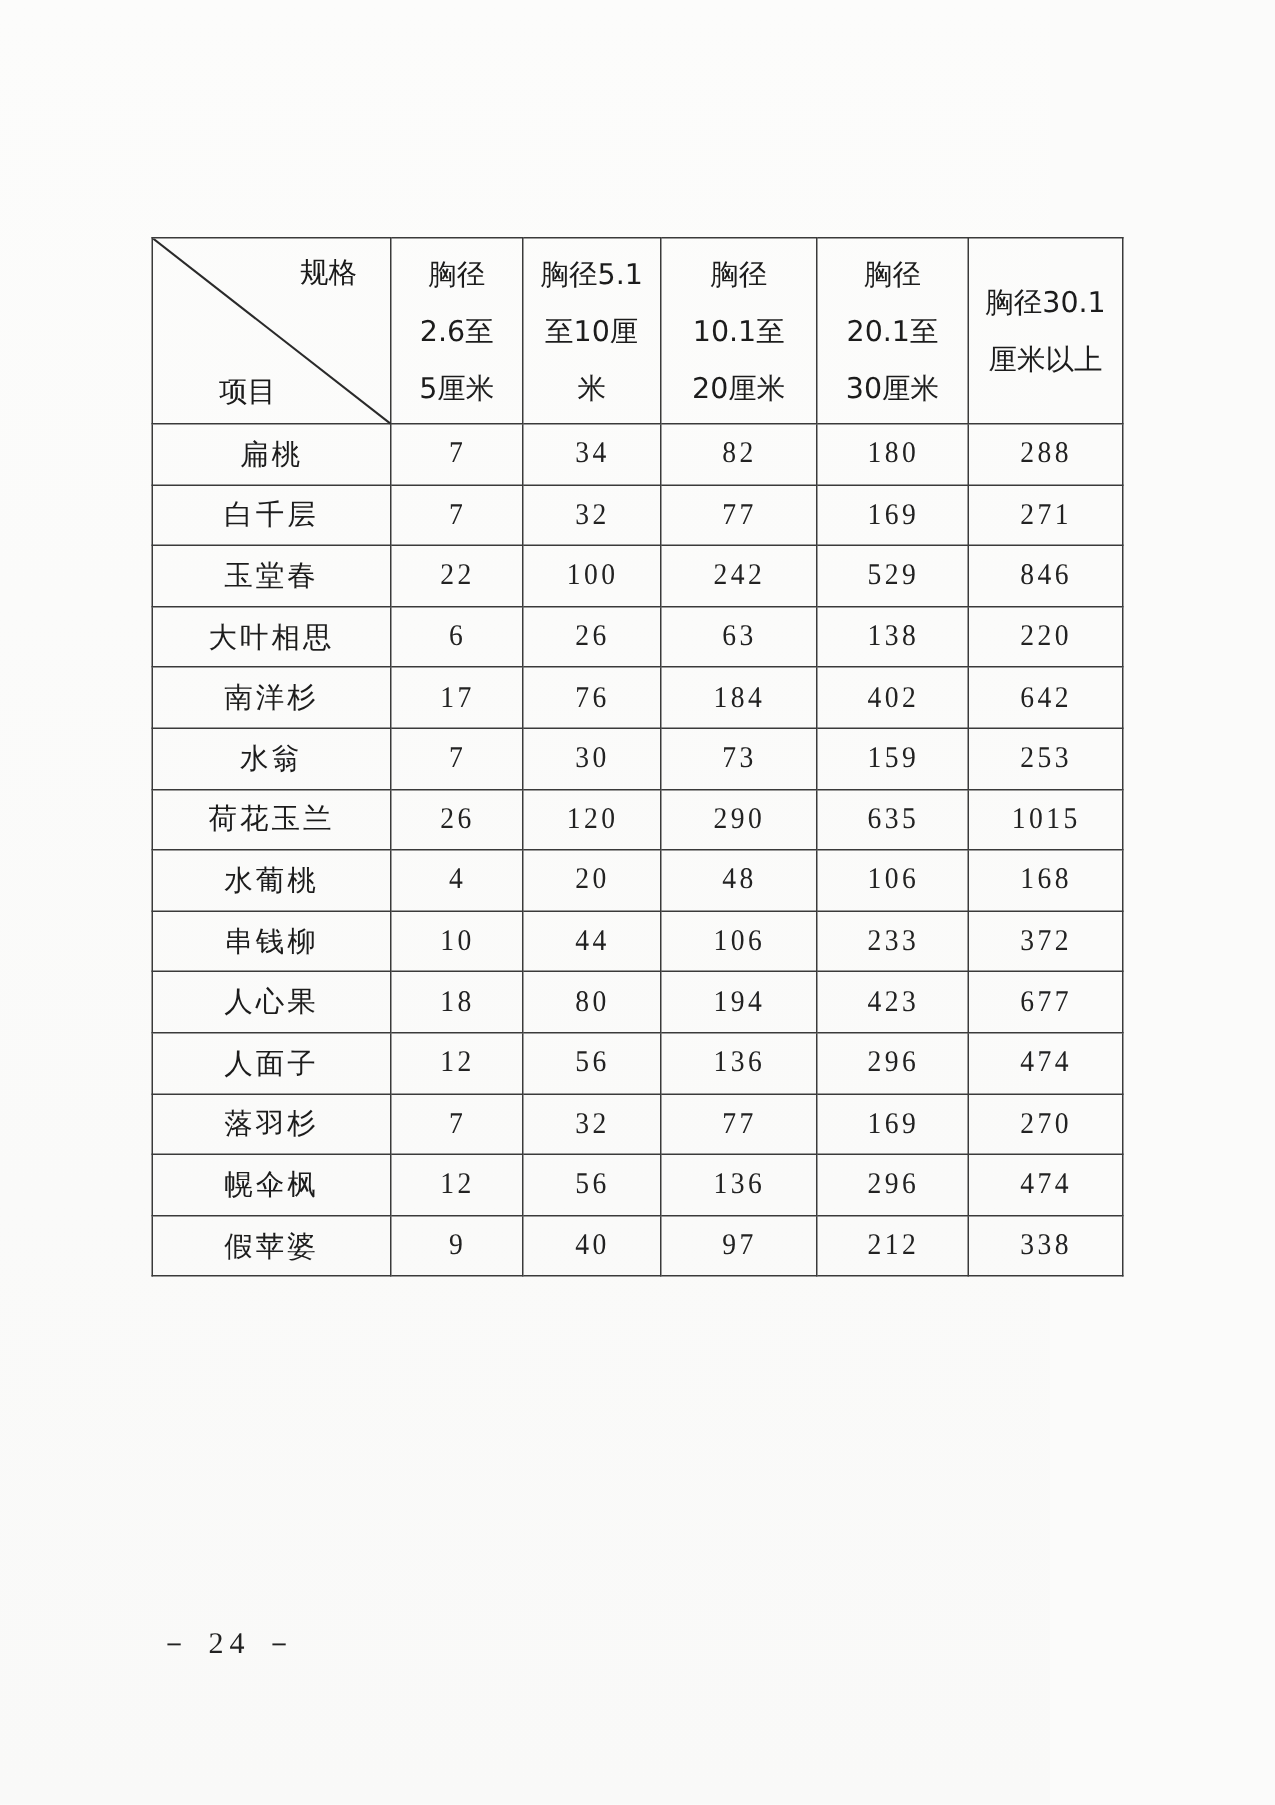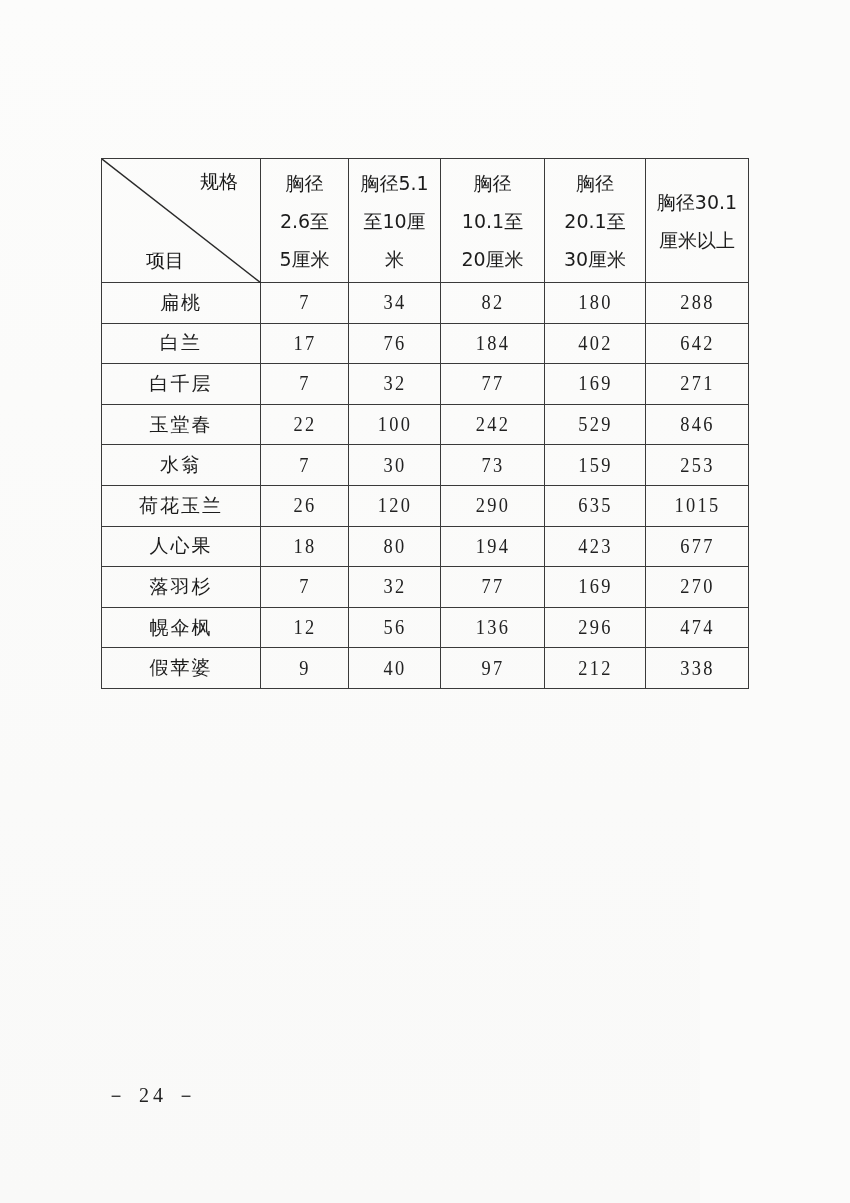--- a/index.html
+++ b/index.html
@@ -127,68 +127,100 @@
     <tbody id="tbody">
     <tr class="row">
           <td class="name">扁桃</td>
           <td class="num">7</td>
           <td class="num">34</td>
           <td class="num">82</td>
           <td class="num">180</td>
           <td class="num">288</td>
         </tr>
         <tr class="row">
-          <td class="name">白兰</td>
-          <td class="num">17</td>
-          <td class="num">76</td>
-          <td class="num">184</td>
-          <td class="num">402</td>
-          <td class="num">642</td>
-        </tr>
-        <tr class="row">
           <td class="name">白千层</td>
           <td class="num">7</td>
           <td class="num">32</td>
           <td class="num">77</td>
           <td class="num">169</td>
           <td class="num">271</td>
         </tr>
         <tr class="row">
           <td class="name">玉堂春</td>
           <td class="num">22</td>
           <td class="num">100</td>
           <td class="num">242</td>
           <td class="num">529</td>
           <td class="num">846</td>
         </tr>
         <tr class="row">
+          <td class="name">大叶相思</td>
+          <td class="num">6</td>
+          <td class="num">26</td>
+          <td class="num">63</td>
+          <td class="num">138</td>
+          <td class="num">220</td>
+        </tr>
+        <tr class="row">
+          <td class="name">南洋杉</td>
+          <td class="num">17</td>
+          <td class="num">76</td>
+          <td class="num">184</td>
+          <td class="num">402</td>
+          <td class="num">642</td>
+        </tr>
+        <tr class="row">
           <td class="name">水翁</td>
           <td class="num">7</td>
           <td class="num">30</td>
           <td class="num">73</td>
           <td class="num">159</td>
           <td class="num">253</td>
         </tr>
         <tr class="row">
           <td class="name">荷花玉兰</td>
           <td class="num">26</td>
           <td class="num">120</td>
           <td class="num">290</td>
           <td class="num">635</td>
           <td class="num">1015</td>
         </tr>
         <tr class="row">
+          <td class="name">水葡桃</td>
+          <td class="num">4</td>
+          <td class="num">20</td>
+          <td class="num">48</td>
+          <td class="num">106</td>
+          <td class="num">168</td>
+        </tr>
+        <tr class="row">
+          <td class="name">串钱柳</td>
+          <td class="num">10</td>
+          <td class="num">44</td>
+          <td class="num">106</td>
+          <td class="num">233</td>
+          <td class="num">372</td>
+        </tr>
+        <tr class="row">
           <td class="name">人心果</td>
           <td class="num">18</td>
           <td class="num">80</td>
           <td class="num">194</td>
           <td class="num">423</td>
           <td class="num">677</td>
         </tr>
         <tr class="row">
+          <td class="name">人面子</td>
+          <td class="num">12</td>
+          <td class="num">56</td>
+          <td class="num">136</td>
+          <td class="num">296</td>
+          <td class="num">474</td>
+        </tr>
+        <tr class="row">
           <td class="name">落羽杉</td>
           <td class="num">7</td>
           <td class="num">32</td>
           <td class="num">77</td>
           <td class="num">169</td>
           <td class="num">270</td>
         </tr>
         <tr class="row">
           <td class="name">幌伞枫</td>
           <td class="num">12</td>

